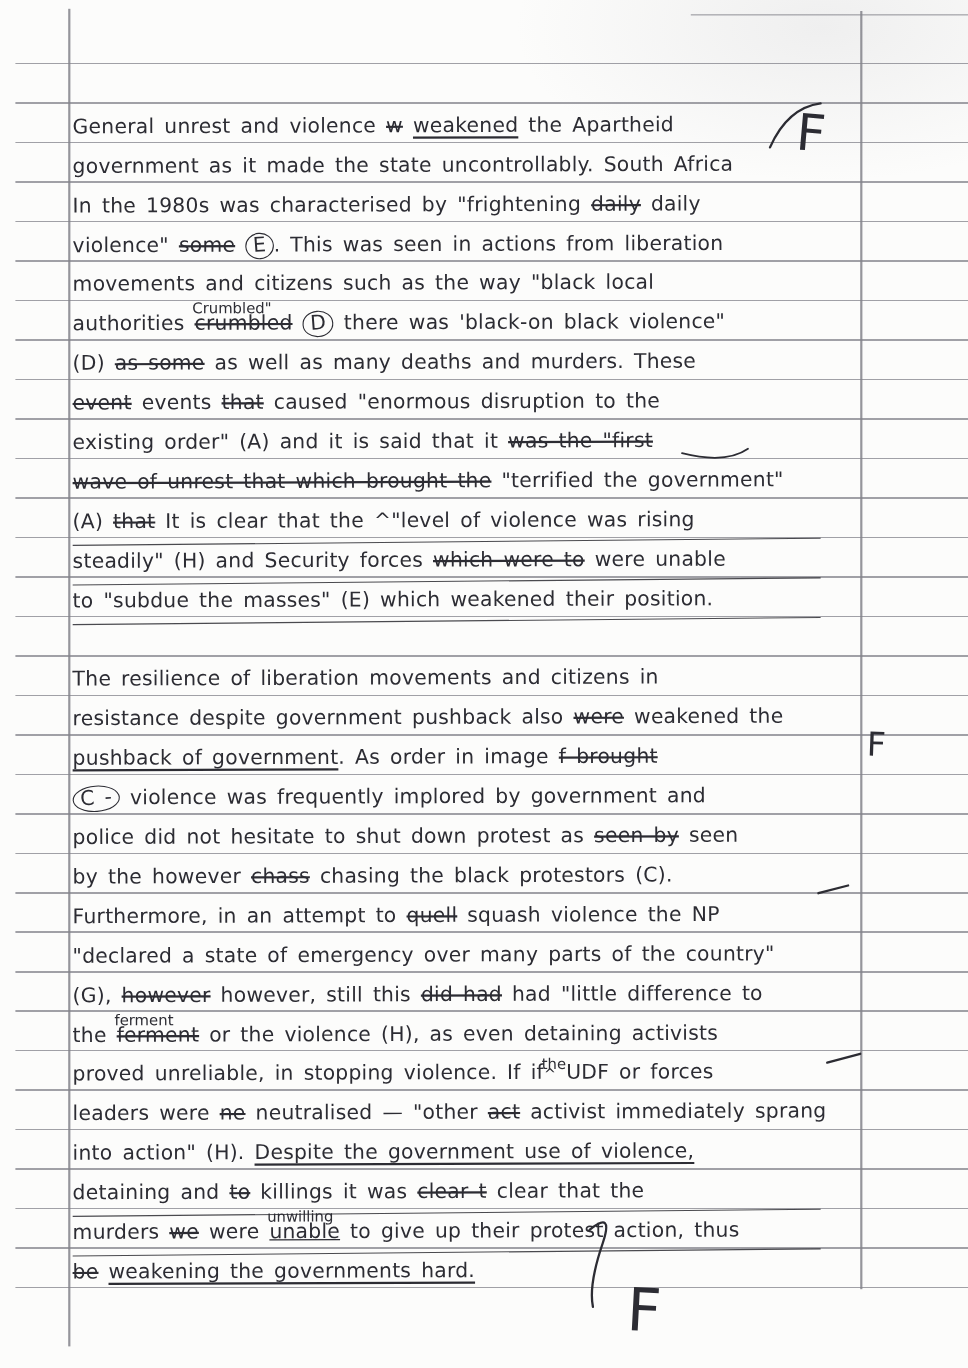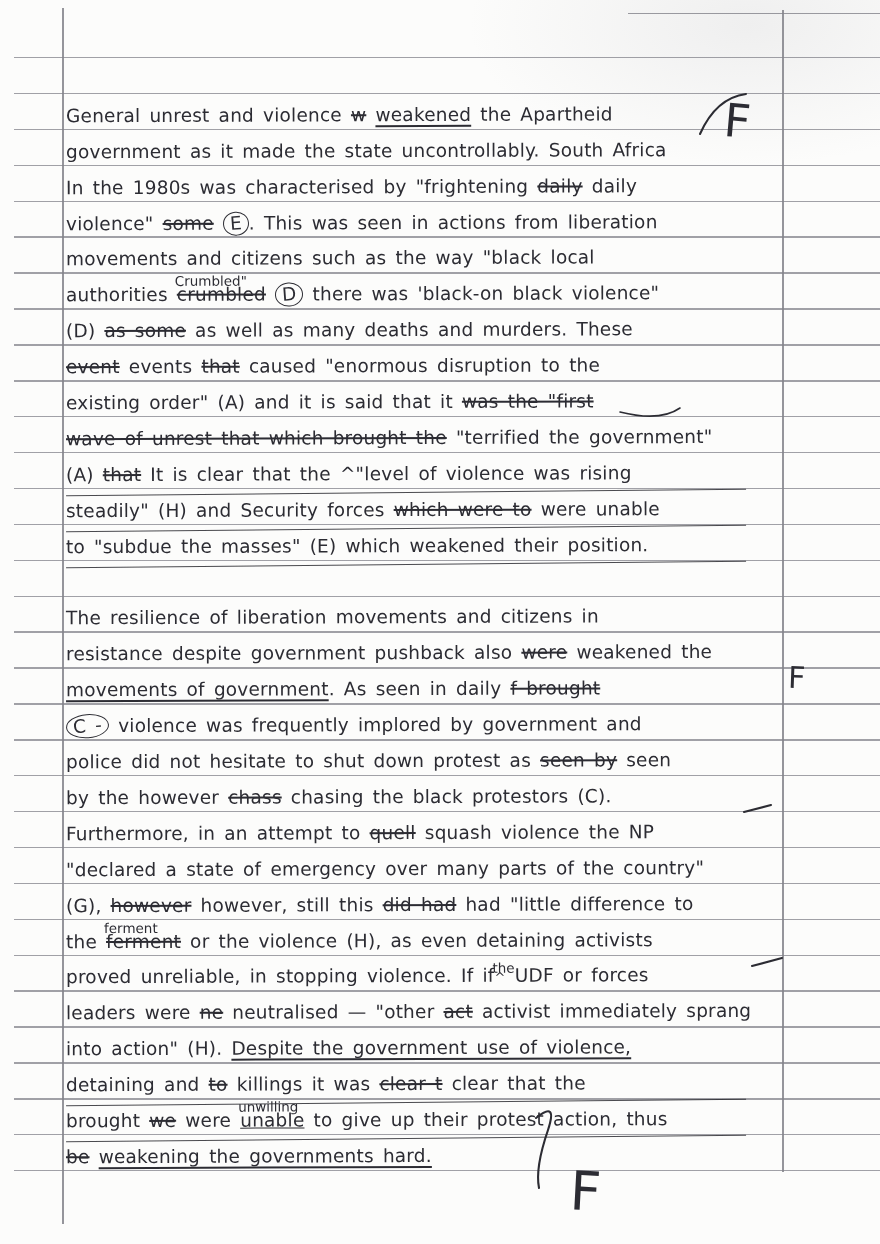--- a/index.html
+++ b/index.html
@@ -77,33 +77,33 @@
       <div class="hand-line" style="top: 280.3px;"><span class="seg-p">authorities </span><span class="seg-x" style="position: relative;">crumbled<span class="above">Crumbled"</span></span><span class="seg-p"> </span><span class="seg-c">D</span><span class="seg-p"> there was 'black-on black violence"</span></div>
       <div class="hand-line" style="top: 316.2px;"><span class="seg-p">(D) </span><span class="seg-x">as some</span><span class="seg-p"> as well as many deaths and murders. These</span></div>
       <div class="hand-line" style="top: 352.1px;"><span class="seg-x">event</span><span class="seg-p"> events </span><span class="seg-x">that</span><span class="seg-p"> caused "enormous disruption to the</span></div>
       <div class="hand-line" style="top: 388px;"><span class="seg-p">existing order" (A) and it is said that it </span><span class="seg-x">was the "first</span></div>
       <div class="hand-line" style="top: 423.9px;"><span class="seg-x">wave of unrest that which brought the</span><span class="seg-p"> "terrified the government"</span></div>
       <div class="hand-line ul" style="top: 459.8px;"><span class="seg-p">(A) </span><span class="seg-x">that</span><span class="seg-p"> It is clear that the ^"level of violence was rising</span></div>
       <div class="hand-line ul" style="top: 495.7px;"><span class="seg-p">steadily" (H) and Security forces </span><span class="seg-x">which were to</span><span class="seg-p"> were unable</span></div>
       <div class="hand-line ul" style="top: 531.6px;"><span class="seg-p">to "subdue the masses" (E) which weakened their position.</span></div>
       <div class="hand-line" style="top: 603.4px;"><span class="seg-p">The resilience of liberation movements and citizens in</span></div>
       <div class="hand-line" style="top: 639.3px;"><span class="seg-p">resistance despite government pushback also </span><span class="seg-x">were</span><span class="seg-p"> weakened the</span></div>
-      <div class="hand-line" style="top: 675.2px;"><span class="seg-u">movements of government</span><span class="seg-p">. As seen in daily </span><span class="seg-x">f brought</span></div>
+      <div class="hand-line" style="top: 675.2px;"><span class="seg-u">pushback of government</span><span class="seg-p">. As order in image </span><span class="seg-x">f brought</span></div>
       <div class="hand-line" style="top: 711.1px;"><span class="seg-c">C -</span><span class="seg-p"> violence was frequently implored by government and</span></div>
       <div class="hand-line" style="top: 747px;"><span class="seg-p">police did not hesitate to shut down protest as </span><span class="seg-x">seen by</span><span class="seg-p"> seen</span></div>
       <div class="hand-line" style="top: 782.9px;"><span class="seg-p">by the however </span><span class="seg-x">chass</span><span class="seg-p"> chasing the black protestors (C).</span></div>
       <div class="hand-line" style="top: 818.8px;"><span class="seg-p">Furthermore, in an attempt to </span><span class="seg-x">quell</span><span class="seg-p"> squash violence the NP</span></div>
       <div class="hand-line" style="top: 854.7px;"><span class="seg-p">"declared a state of emergency over many parts of the country"</span></div>
       <div class="hand-line" style="top: 890.6px;"><span class="seg-p">(G), </span><span class="seg-x">however</span><span class="seg-p"> however, still this </span><span class="seg-x">did had</span><span class="seg-p"> had "little difference to</span></div>
       <div class="hand-line" style="top: 926.5px;"><span class="seg-p">the </span><span class="seg-x" style="position: relative;">ferment<span class="above">ferment</span></span><span class="seg-p"> or the violence (H), as even detaining activists</span></div>
       <div class="hand-line" style="top: 962.4px;"><span class="seg-p">proved unreliable, in stopping violence. If if</span><span class="seg-ins" style="position: relative;">^<span class="above">the</span></span><span class="seg-p"> UDF or forces</span></div>
       <div class="hand-line" style="top: 998.3px;"><span class="seg-p">leaders were </span><span class="seg-x">ne</span><span class="seg-p"> neutralised — "other </span><span class="seg-x">act</span><span class="seg-p"> activist immediately sprang</span></div>
       <div class="hand-line" style="top: 1034.2px;"><span class="seg-p">into action" (H). </span><span class="seg-u">Despite the government use of violence,</span></div>
       <div class="hand-line ul" style="top: 1070.1px;"><span class="seg-p">detaining and </span><span class="seg-x">to</span><span class="seg-p"> killings it was </span><span class="seg-x">clear t</span><span class="seg-p"> clear that the</span></div>
-      <div class="hand-line ul" style="top: 1106px;"><span class="seg-p">brought </span><span class="seg-x">we</span><span class="seg-p"> were </span><span class="seg-x" style="position: relative; text-decoration: underline;">unable<span class="above">unwilling</span></span><span class="seg-p"> to give up their protest action, thus</span></div>
+      <div class="hand-line ul" style="top: 1106px;"><span class="seg-p">murders </span><span class="seg-x">we</span><span class="seg-p"> were </span><span class="seg-x" style="position: relative; text-decoration: underline;">unable<span class="above">unwilling</span></span><span class="seg-p"> to give up their protest action, thus</span></div>
       <div class="hand-line" style="top: 1141.9px;"><span class="seg-x">be</span><span class="seg-p"> </span><span class="seg-u">weakening the governments hard.</span></div>
     </div>
 
   <div class="grade top-right">F</div>
   <div class="grade mid-right">F</div>
   <div class="grade bottom">F</div>
 
   <svg class="flourish" width="880" height="1244" viewBox="0 0 880 1244">
     <g fill="none" stroke="#2c2c33" stroke-width="2.1" stroke-linecap="round">
       <path d="M700 134 q16 -36 46 -40"></path>

